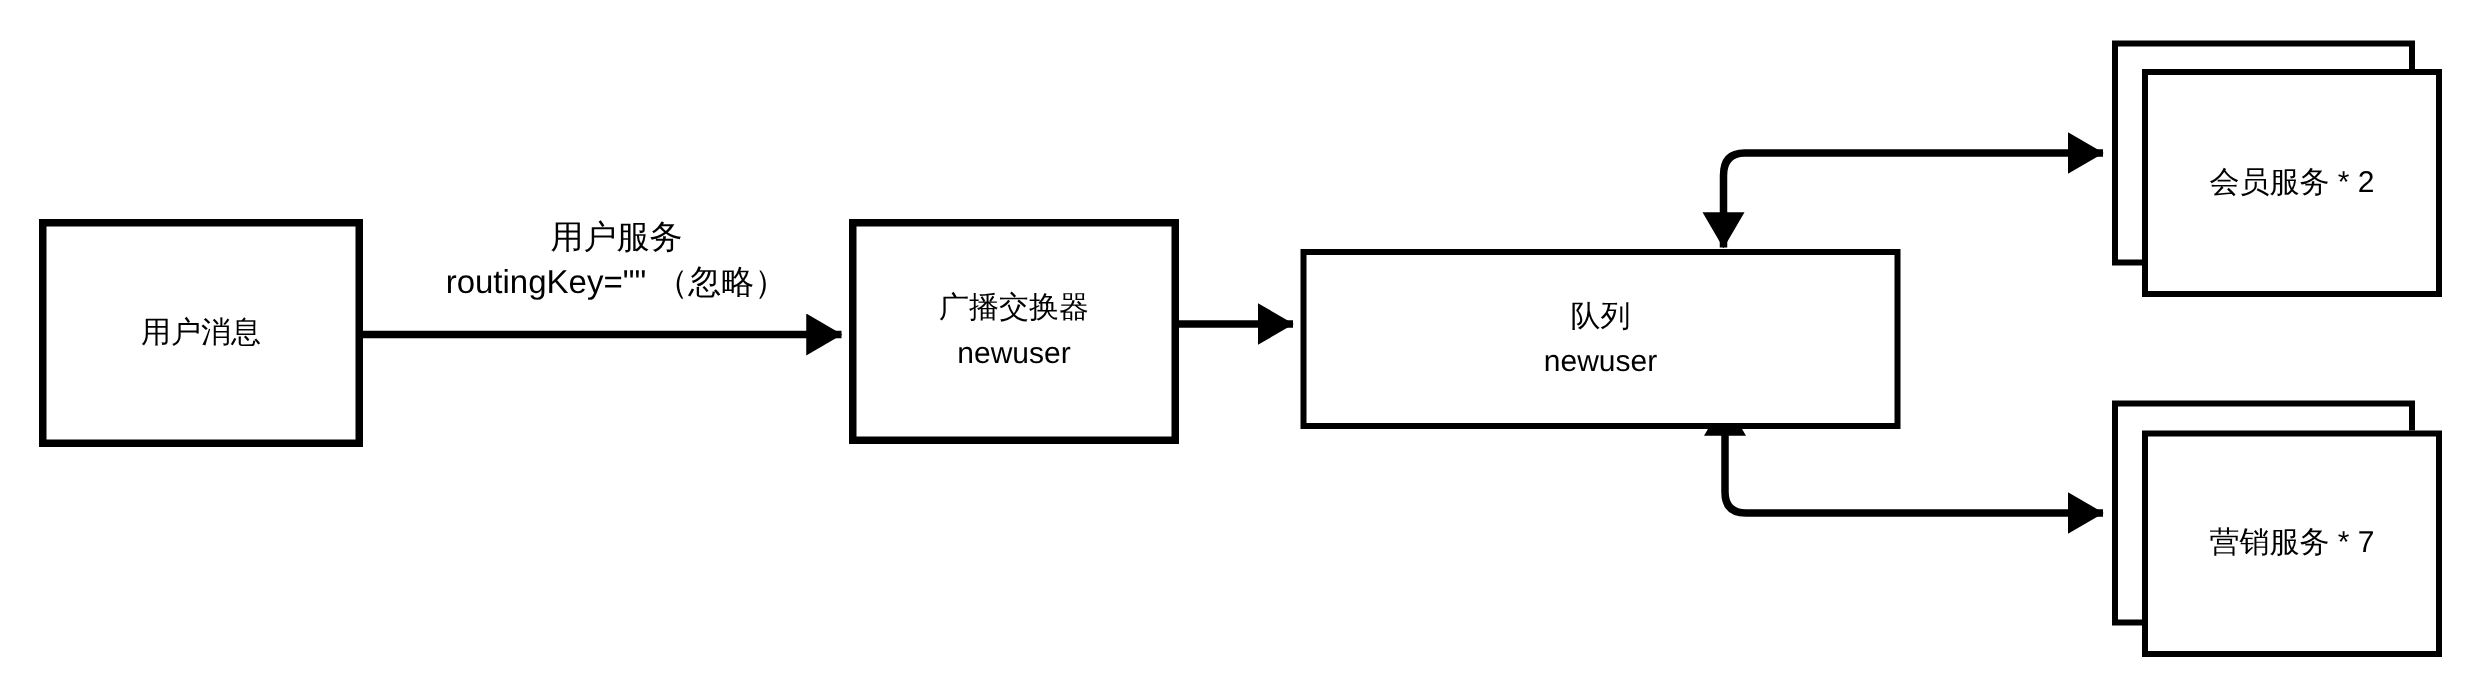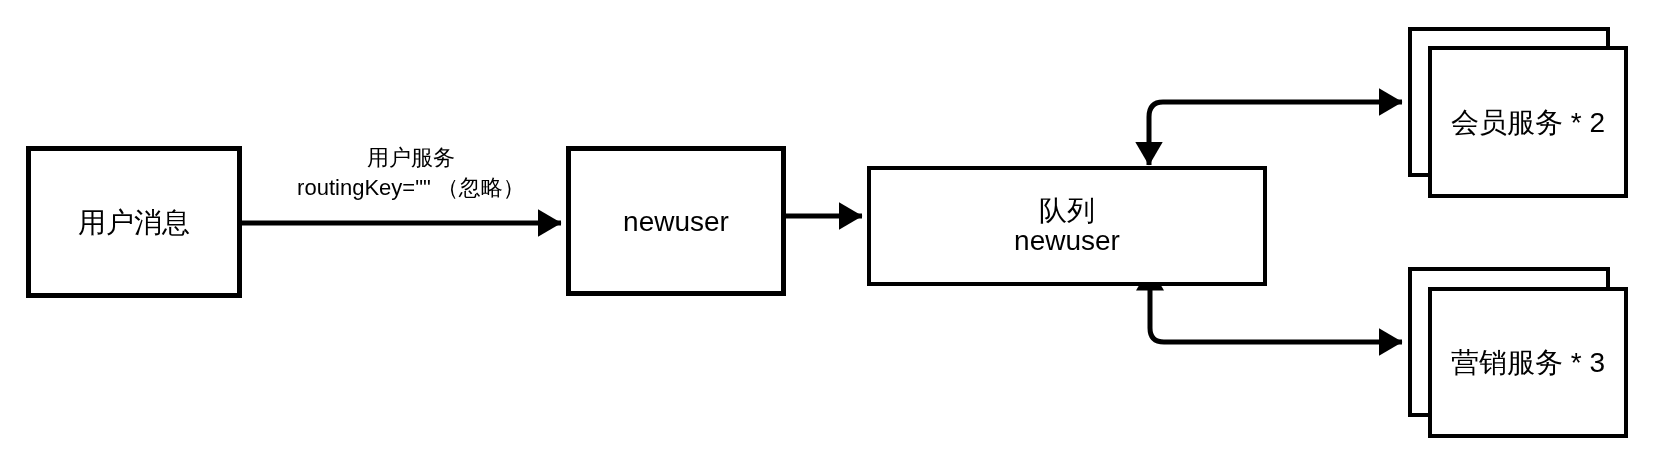--- a/index.html
+++ b/index.html
@@ -27,21 +27,21 @@
     box-sizing: border-box;
     background: #ffffff;
     border: 5px solid #000000;
     display: flex;
     flex-direction: column;
     align-items: center;
     justify-content: center;
     text-align: center;
   }
   .nl {
-    font-size: 28px;
+    font-size: 20px;
     line-height: 31px;
     white-space: nowrap;
   }
   #node-user-service   { left: 26px;  top: 146px; width: 216px; height: 152px; }
   #node-exchange       { left: 566px; top: 146px; width: 220px; height: 150px; }
   #node-queue          { left: 867px; top: 166px; width: 400px; height: 120px; border-width: 4px; }
   #node-queue .nl      { line-height: 30px; }
   .stack-back {
     position: absolute;
     box-sizing: border-box;
@@ -91,31 +91,32 @@
   <div class="node" id="node-user-service">
     <div class="nl">用户消息</div>
   </div>
 
   <div id="publish-edge-label">
     <div>用户服务</div>
     <div>routingKey="" （忽略）</div>
   </div>
 
   <div class="node" id="node-exchange">
+    <div class="nl">广播交换器</div>
     <div class="nl">newuser</div>
   </div>
 
   <div class="node" id="node-queue">
     <div class="nl">队列</div>
     <div class="nl">newuser</div>
   </div>
 
   <div class="stack-back" id="member-back"></div>
   <div class="node stack-front" id="node-member">
     <div class="nl">会员服务 * 2</div>
   </div>
 
   <div class="stack-back" id="marketing-back"></div>
   <div class="node stack-front" id="node-marketing">
-    <div class="nl">营销服务 * 3</div>
+    <div class="nl">营销服务 * 7</div>
   </div>
 
 </div>
 
 </body></html>

